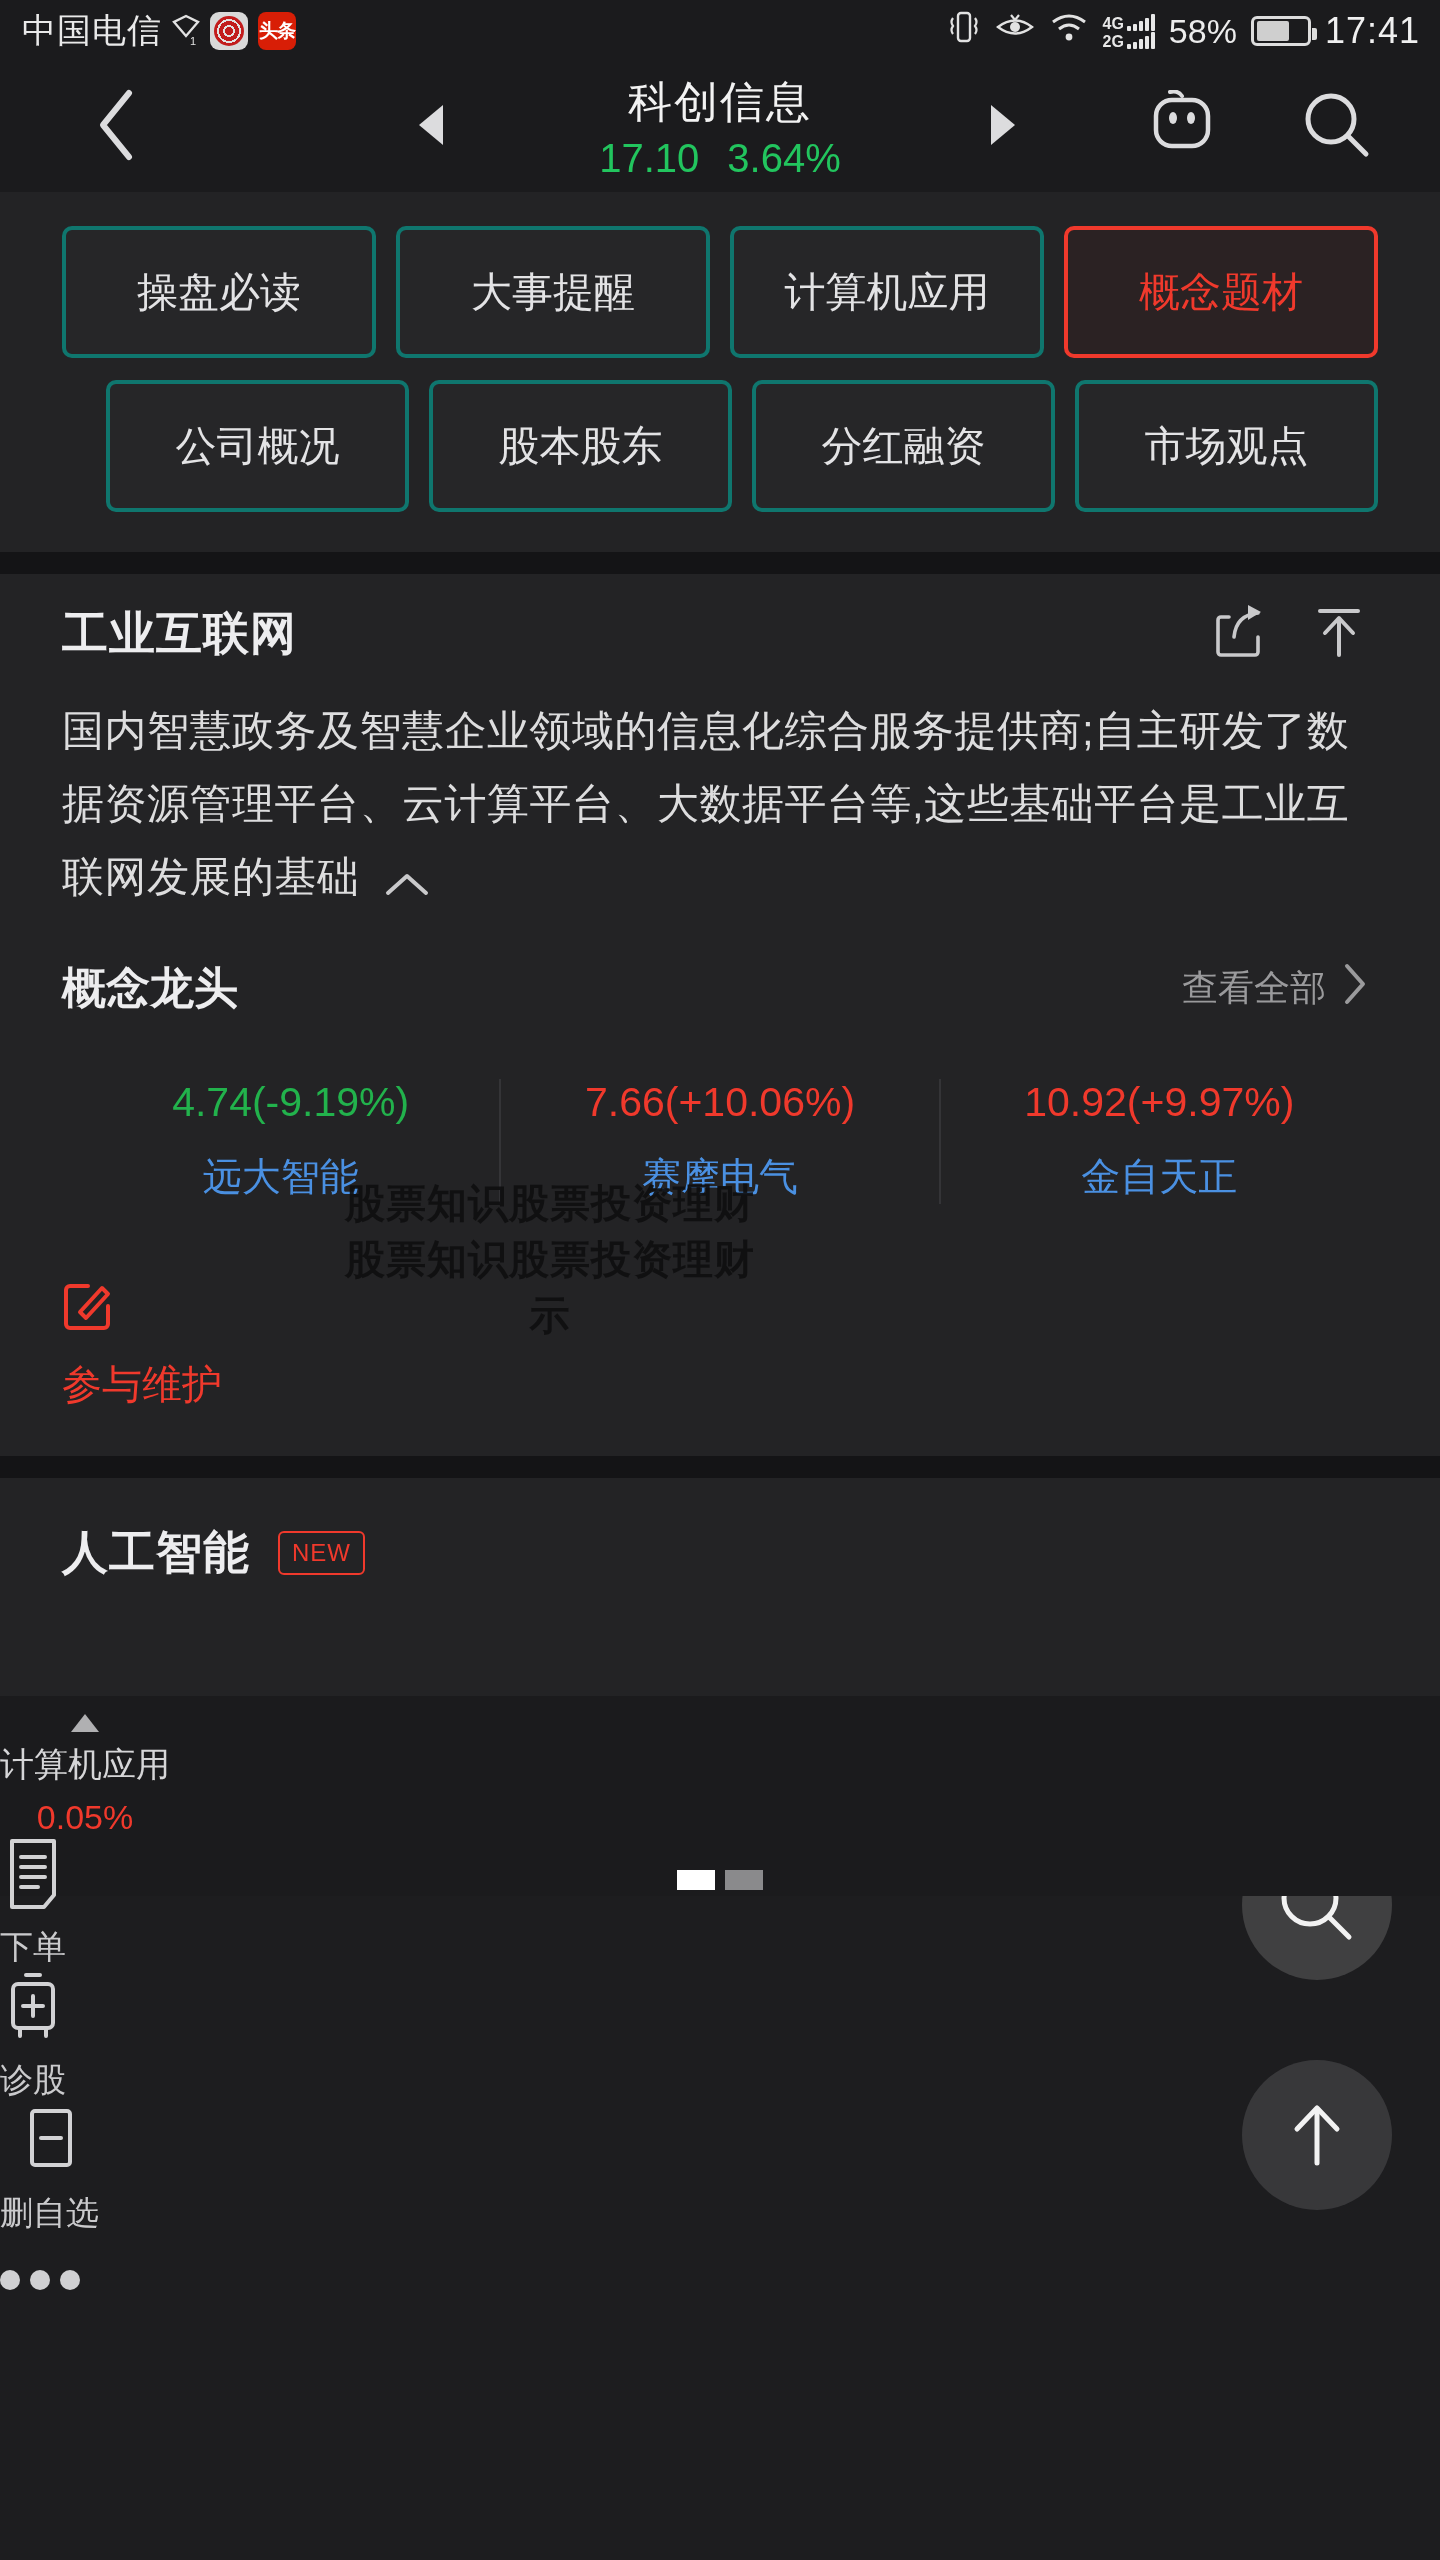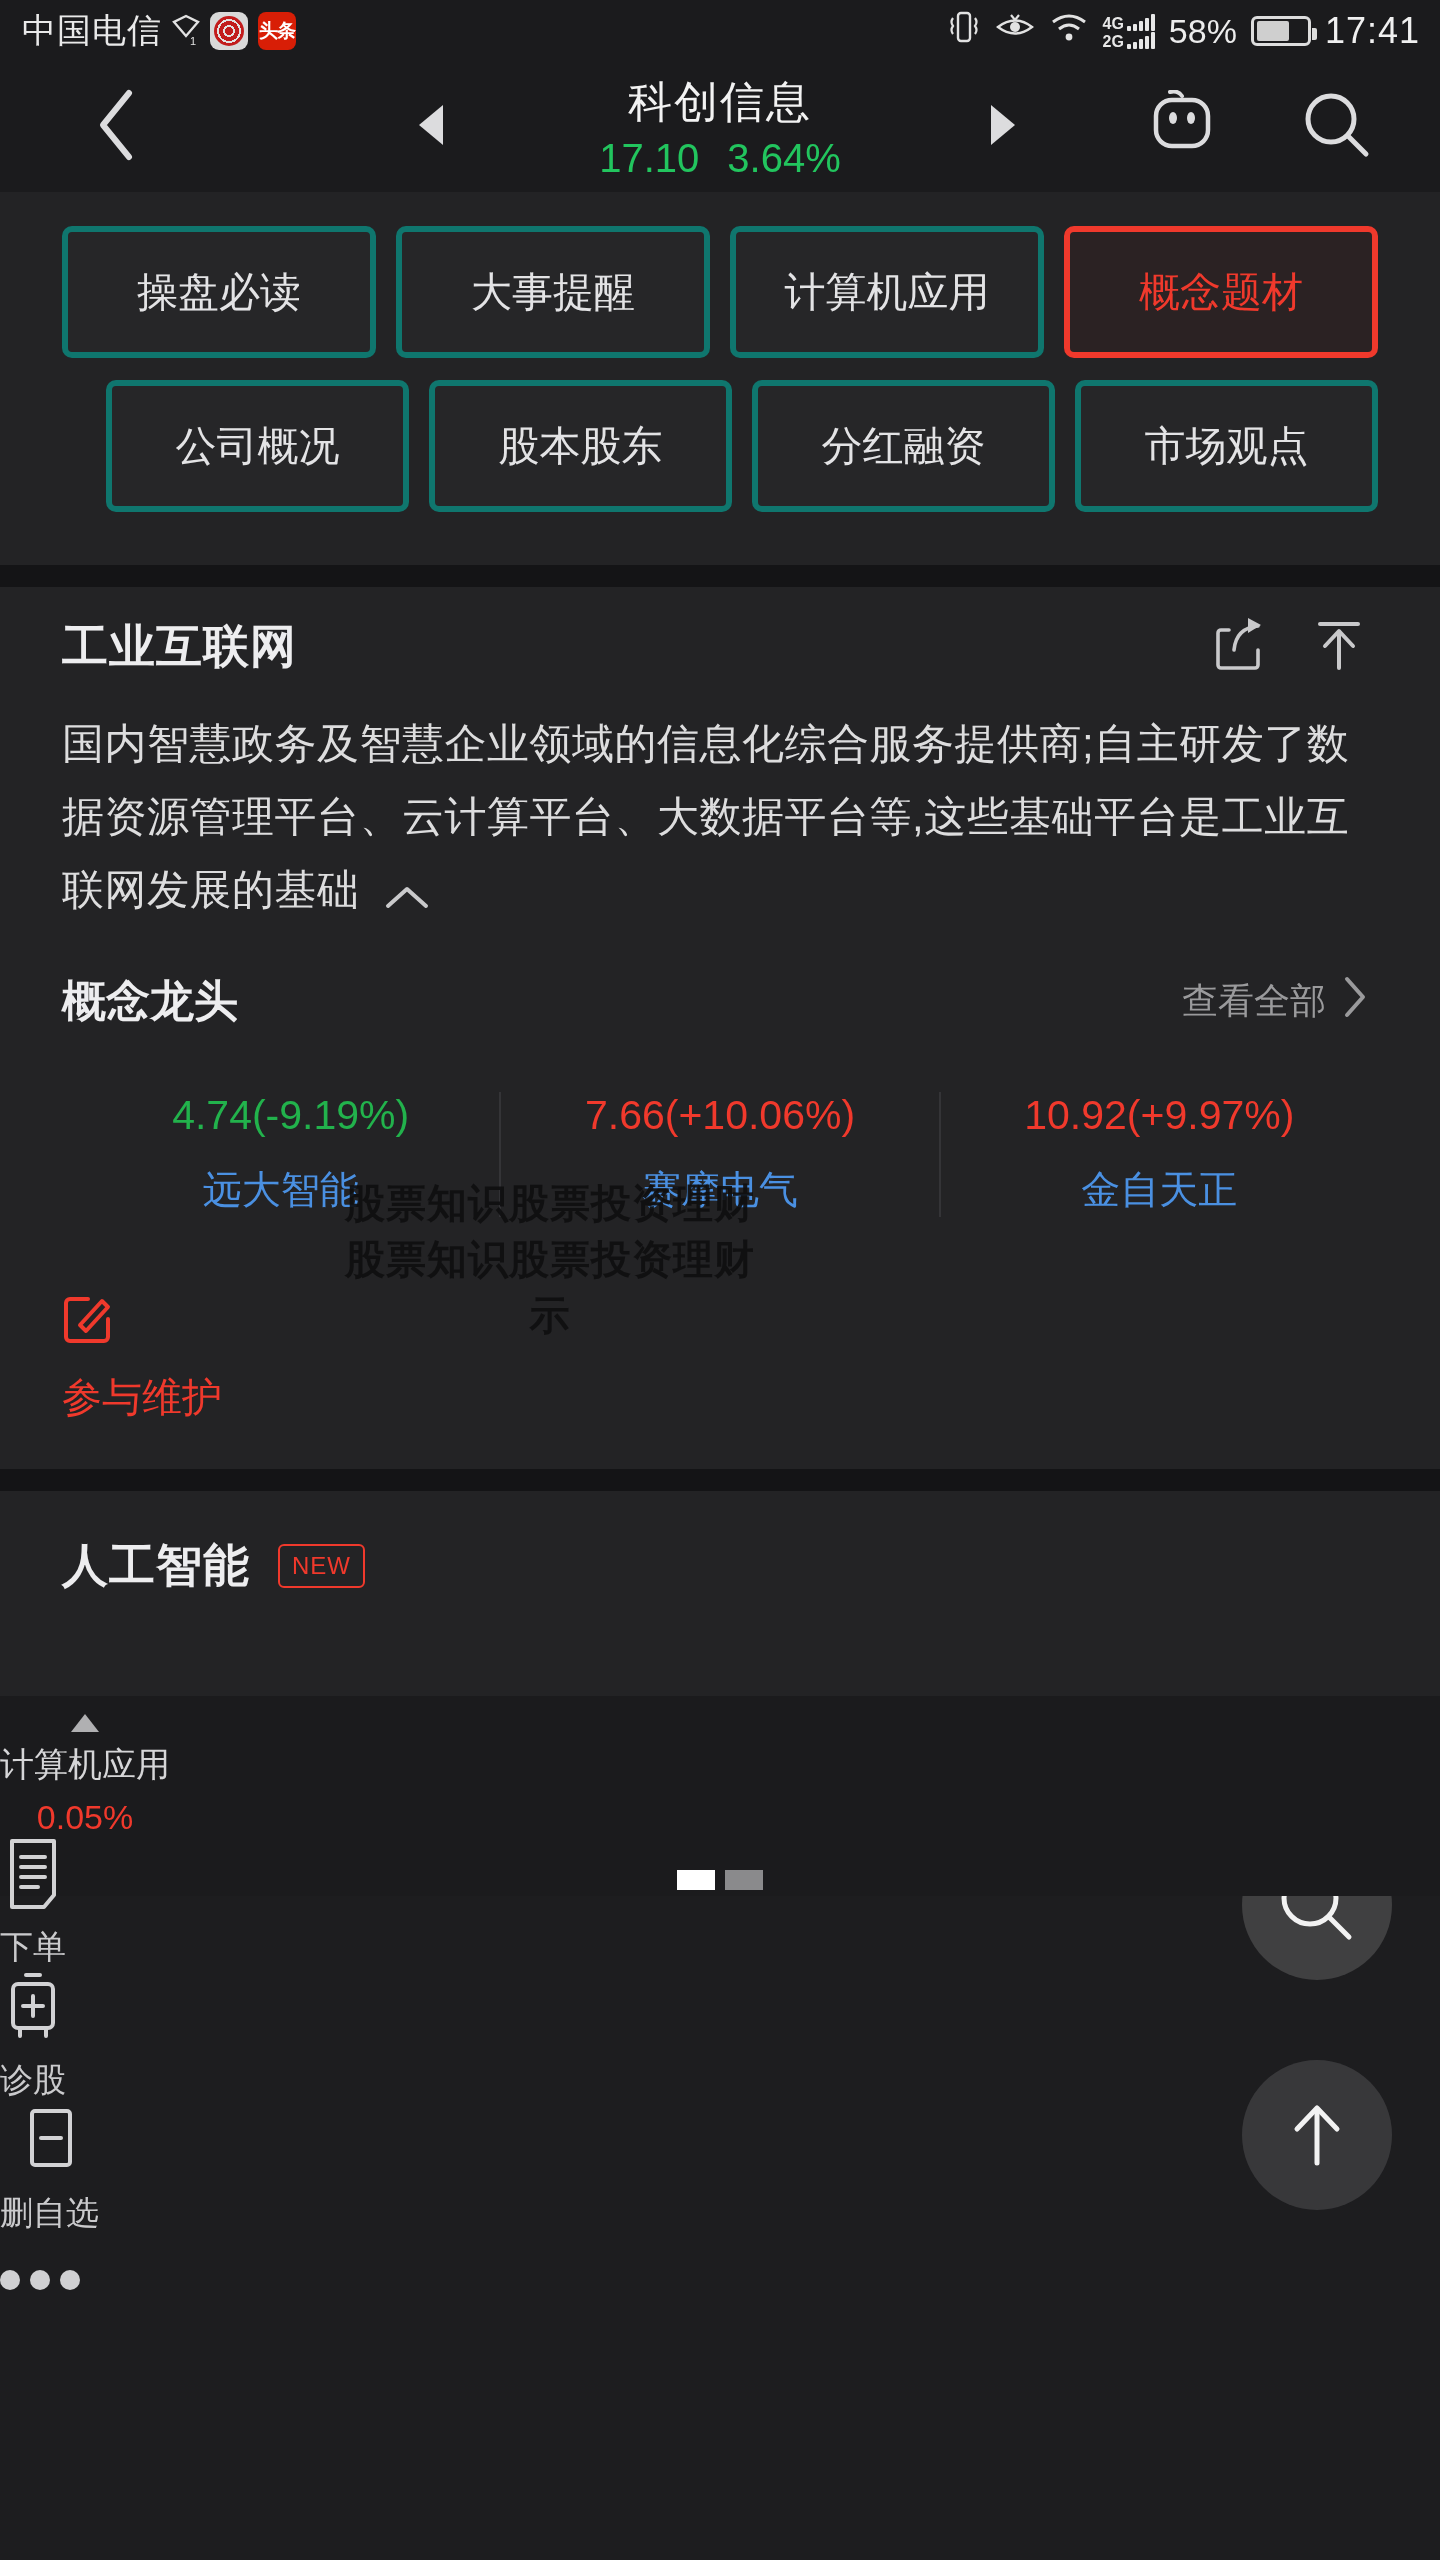--- a/index.html
+++ b/index.html
@@ -54,22 +54,22 @@
   .tabbar{ height:130px; background:#1b1b1d; display:flex; align-items:center;
            justify-content:space-around; padding:0 30px; position:relative;}
   .tab{ font-size:40px; color:#b9b9bb; position:relative; padding-bottom:6px;}
   .tab.active{ color:#f0392c; font-weight:bold;}
   .tab.active .uline{ position:absolute; left:50%; transform:translateX(-50%);
       bottom:-22px; width:96px; height:7px; background:#f0392c; border-radius:4px;}
 
   
   .chipwrap{ background:#232325; padding:34px 62px 40px 62px;}
   .chiprow{ display:flex; gap:20px; margin-bottom:22px;}
-  .chiprow:last-child{ margin-bottom:13px;padding-left:44px;}
-  .chip{ flex:1; height:132px; border:6px solid #0f766e; border-radius:10px;
+  .chiprow:last-child{ margin-bottom:0;padding-left:44px;}
+  .chip{ flex:1; height:132px; border:4px solid #0f766e; border-radius:10px;
          display:flex; align-items:center; justify-content:center;
          font-size:41px; color:#e3e3e5; background:#262628;}
   .chip.sel{ border-color:#f0392c; color:#f0392c; background:#2b2223;}
 
   .gap{ height:22px; background:#141416;}
 
   
   .block{ background:#232325; padding:0 62px;}
   .bk-head{ height:120px; display:flex; align-items:center; justify-content:space-between;}
   .bk-title{ font-size:46px; color:#ededef; font-weight:bold; letter-spacing:1px;}

